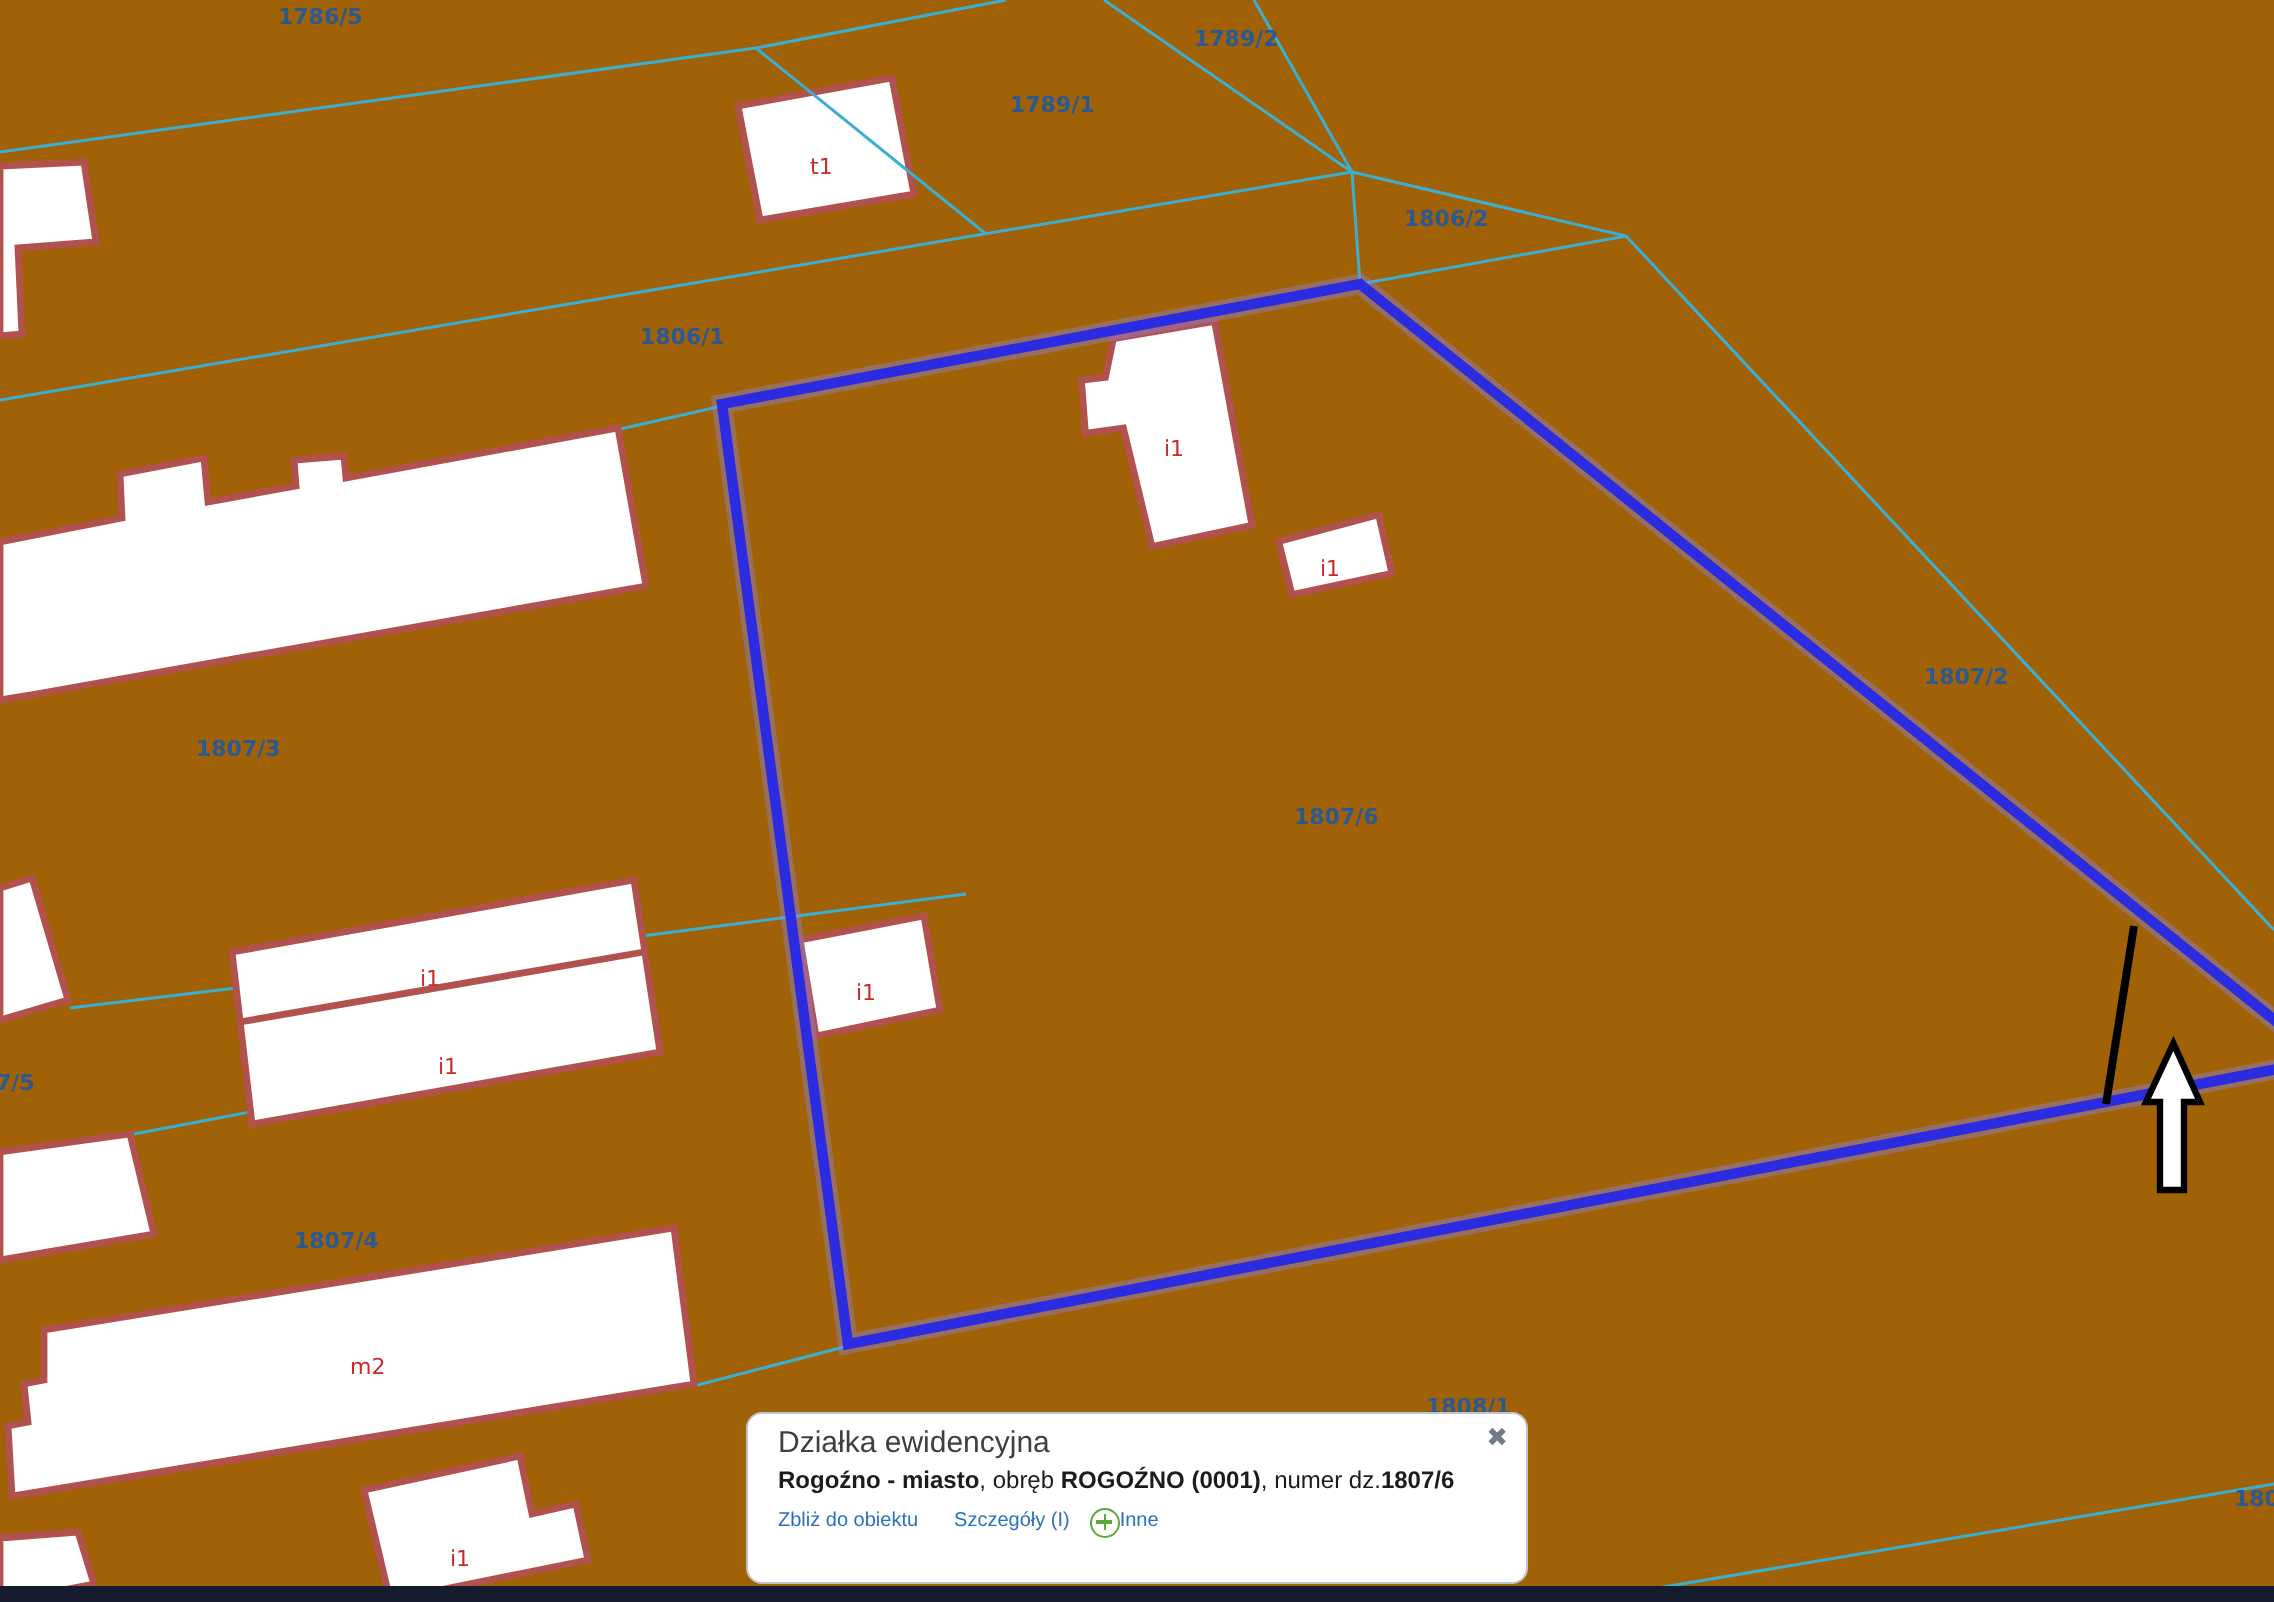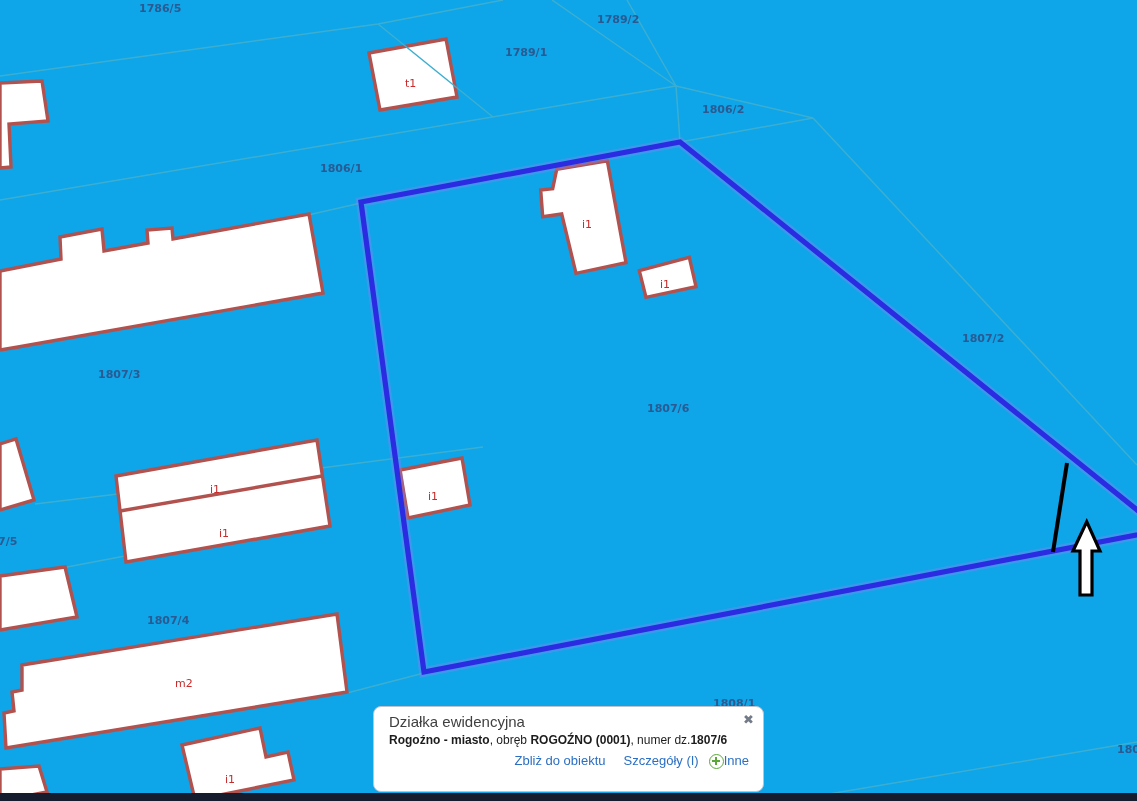--- a/index.html
+++ b/index.html
@@ -1,17 +1,17 @@
 <!DOCTYPE html>
 <html style="--boundary: #3cafd1; --highlight: #2b2be2; --highlight_glow: #8585f2; --building: #b2524e; --building_label: #c92a2a; --parcel_label: #2a5a91; --link: #2b6fc2; --plus_green: #5ba839; --popup_border: #bfc3cf; --bottom_bar: #141c2e; --annotation: #000000;"><head>
 <meta charset="utf-8">
 <style>
   html,body{margin:0;padding:0;background:#888;}
   #screen{
-    position:relative;width:1137px;height:801px;background:#0ea5e9;
+    position:relative;width:1137px;height:801px;background:#a16207;
     overflow:hidden;font-family:"Liberation Sans",sans-serif;
   }
   #map-svg{position:absolute;left:0;top:0;}
   .boundary{stroke:var(--boundary);stroke-width:1.5;fill:none;}
   .building{stroke:var(--building);stroke-width:3.4;fill:#ffffff;stroke-linejoin:miter;}
   .building-line{stroke:var(--building);stroke-width:3.4;fill:none;}
   .hl-glow{stroke:var(--highlight_glow);stroke-width:10;fill:none;opacity:.38;stroke-linejoin:miter;}
   .hl-main{stroke:var(--highlight);stroke-width:5.2;fill:none;stroke-linejoin:miter;}
   .anno{stroke:var(--annotation);fill:none;}
   .anno-arrow{stroke:var(--annotation);stroke-width:3.2;fill:#ffffff;}
@@ -20,21 +20,21 @@
 
   #popup{
     position:absolute;left:373px;top:706px;width:391px;height:86px;
     background:#fff;border:1px solid var(--popup_border);border-radius:8px;
     box-sizing:border-box;padding:7px 14px 0 15px;z-index:5;
   }
   #popup .pp-title{font-size:15px;color:#3f3f3f;line-height:16px;}
   #popup .pp-main{font-size:12px;color:#1c1c1c;line-height:19px;margin-top:1px;white-space:nowrap;}
   #popup .pp-main b{font-weight:bold;}
   #popup .pp-id{font-size:13px;color:#9b9b9b;line-height:19px;}
-  #popup .pp-links{font-size:13px;line-height:20px;margin-top:1px;display:flex;align-items:center;justify-content:flex-end;}
+  #popup .pp-links{font-size:10px;line-height:20px;margin-top:1px;display:flex;align-items:center;}
   #popup .pp-links a{color:var(--link);text-decoration:none;cursor:pointer;}
   #popup .lk1{margin-right:18px;}
   #popup .lk2{margin-right:10px;}
   #popup .lk3{}
   #plus-icon{
     display:inline-block;width:13px;height:13px;border:1.5px solid var(--plus_green);
     border-radius:50%;position:relative;box-sizing:content-box;cursor:pointer;
   }
   #plus-icon::before,#plus-icon::after{
     content:"";position:absolute;background:var(--plus_green);

